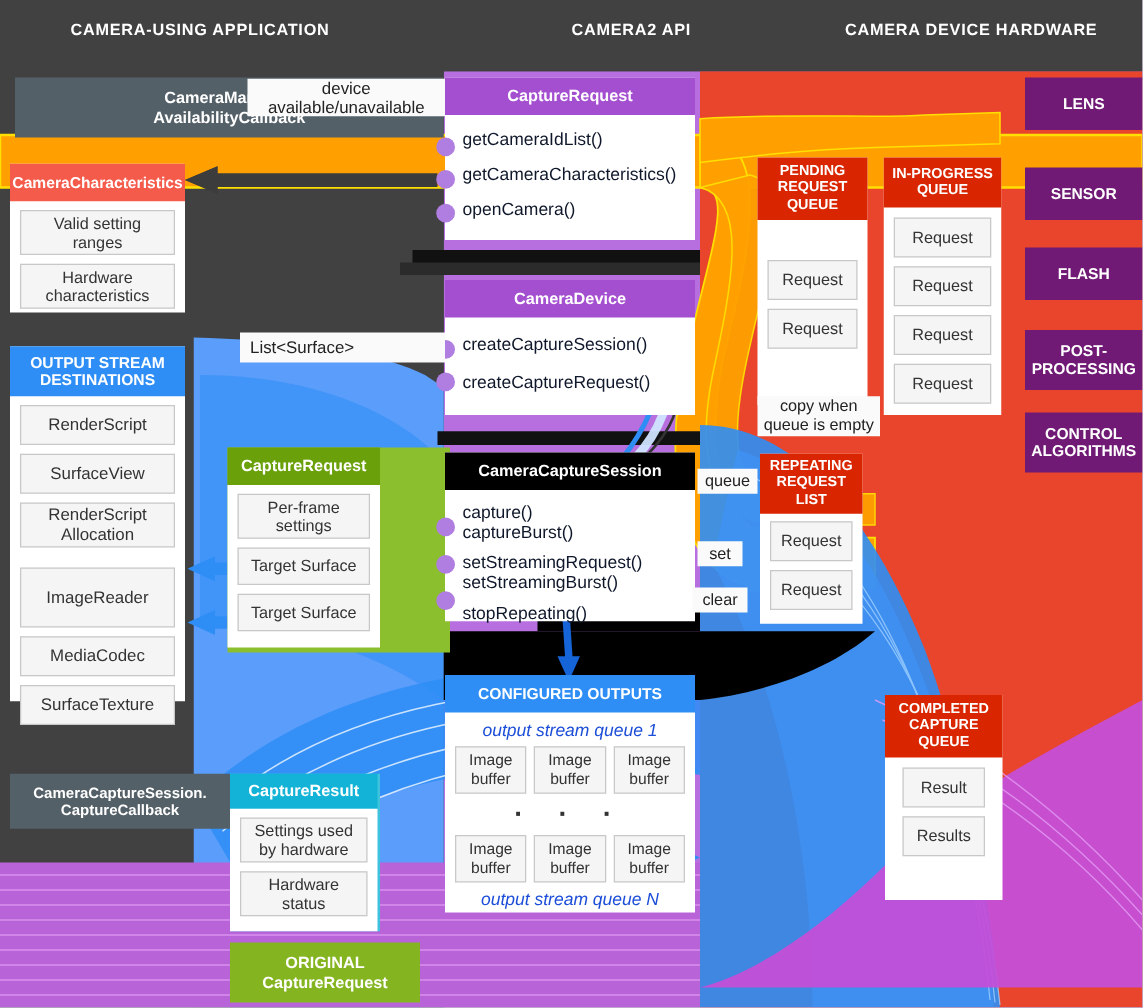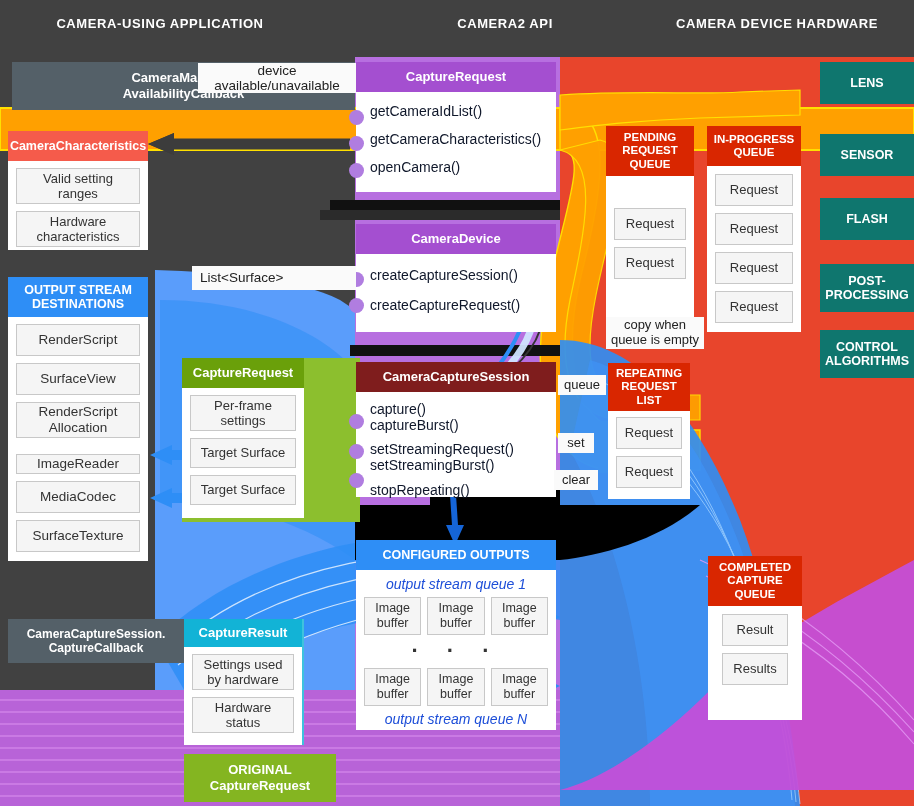--- a/index.html
+++ b/index.html
@@ -38,21 +38,21 @@
 
   
   .chip{position:absolute;background:#fafafa;color:#222;font-size:13.5px;text-align:center;
         line-height:1.12;display:flex;align-items:center;justify-content:center;box-sizing:border-box;z-index:45;}
 
   .italic{font-style:italic;font-size:14px;color:#1d4ed8;text-align:center;}
 
   .dots3{text-align:center;font-size:22px;letter-spacing:11px;color:#333;font-weight:bold;}
 
   
-  .hw{position:absolute;background:#0f766e;color:#fff;font-size:12.5px;font-weight:bold;
+  .hw{position:absolute;background:#701a75;color:#fff;font-size:12.5px;font-weight:bold;
       text-align:center;display:flex;align-items:center;justify-content:center;line-height:1.15;
       box-sizing:border-box;z-index:30;}
 
   svg.overlay{position:absolute;left:0;top:0;width:914px;height:806px;pointer-events:none;}
 </style>
 </head>
 <body>
 
 <div id="stage">
 
@@ -188,21 +188,21 @@
   <div class="colbg" style="left:8px;top:131px;width:340px;height:119px;background:#f98075;z-index:-1;"></div>
 
   <div class="card" style="left:8px;top:277px;width:140px;height:284px;z-index:20;">
     <div class="cardhead" style="height:40px;background:#2e8ef6;font-size:12.5px;white-space:pre-line;">OUTPUT STREAM
 DESTINATIONS</div>
     <div class="cardbody" style="padding:7px 8px;">
       <div class="subbox" style="height:32px;">RenderScript</div>
       <div class="subbox" style="height:32px;">SurfaceView</div>
       <div class="subbox" style="height:36px;white-space:pre-line;">RenderScript
 Allocation</div>
-      <div class="subbox" style="height:20px;margin-top:16px;">ImageReader</div>
+      <div class="subbox" style="height:48px;margin-top:16px;">ImageReader</div>
       <div class="subbox" style="height:32px;">MediaCodec</div>
       <div class="subbox" style="height:32px;">SurfaceTexture</div>
     </div>
   </div>
 
   <div class="chip" style="left:192px;top:266px;width:164px;height:24px;z-index:50;justify-content:flex-start;padding-left:8px;">List&lt;Surface&gt;</div>
 
   <div class="colbg" style="left:182px;top:358px;width:178px;height:164px;background:#8cbf2e;z-index:18;"></div>
   <div class="card" style="left:190px;top:362px;width:106px;height:0;z-index:0;"></div>
   <div class="card" style="left:182px;top:358px;width:122px;height:160px;z-index:22;background:transparent;">
@@ -248,21 +248,21 @@
     <div class="cardhead" style="height:30px;background:#a44fd0;">CameraDevice</div>
     <div class="cardbody methods" style="padding:14px 6px 8px 10px;">
       <div class="method" style="margin-bottom:16px;">createCaptureSession()</div>
       <div class="method">createCaptureRequest()</div>
     </div>
   </div>
   <div class="dot" style="left:349px;top:272px;"></div>
   <div class="dot" style="left:349px;top:298px;"></div>
 
   <div class="card" style="left:356px;top:362px;width:200px;height:135px;z-index:25;">
-    <div class="cardhead" style="height:30px;background:#7f1d1d;">CameraCaptureSession</div>
+    <div class="cardhead" style="height:30px;background:#000000;">CameraCaptureSession</div>
     <div class="cardbody methods" style="padding:10px 6px 8px 10px;">
       <div class="method" style="white-space:pre-line;line-height:1.12;margin-bottom:9px;">capture()
 captureBurst()</div>
       <div class="method" style="white-space:pre-line;line-height:1.12;margin-bottom:9px;">setStreamingRequest()
 setStreamingBurst()</div>
       <div class="method">stopRepeating()</div>
     </div>
   </div>
   <div class="dot" style="left:349px;top:414px;"></div>
   <div class="dot" style="left:349px;top:444px;"></div>

